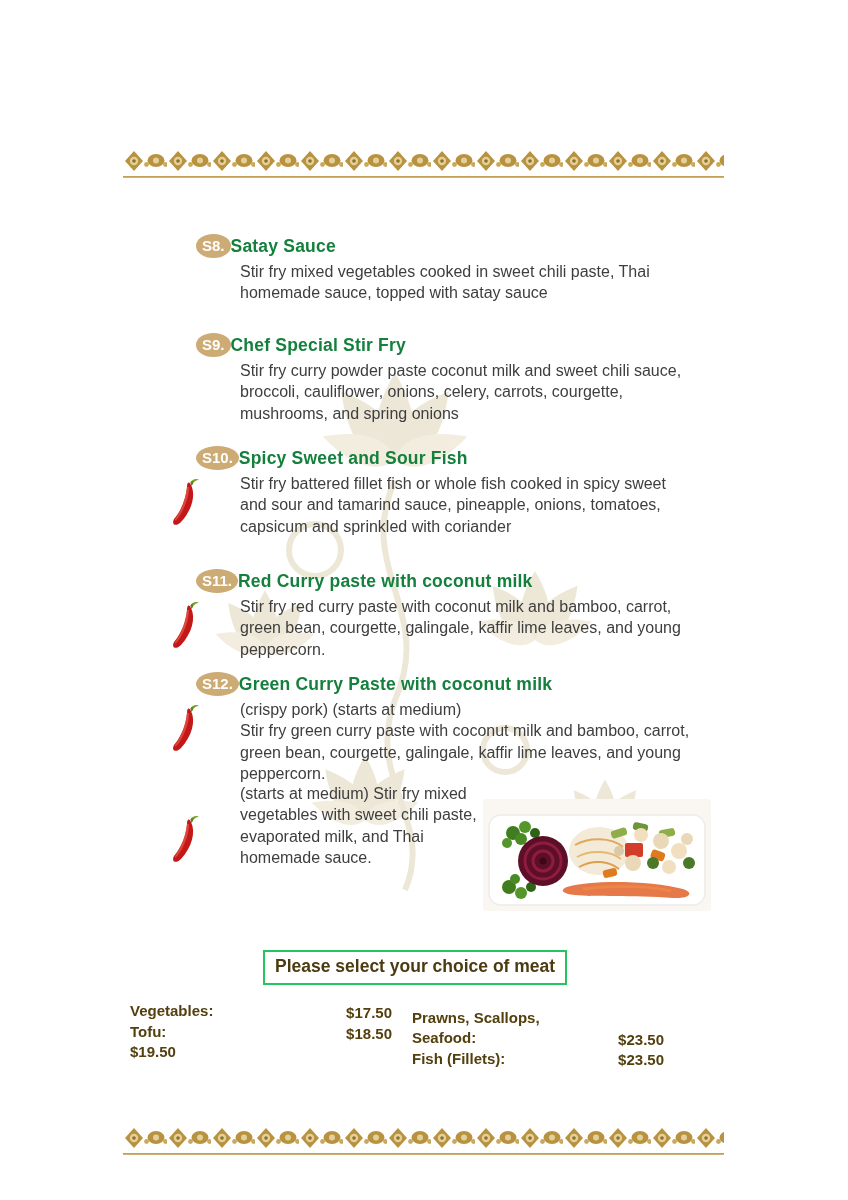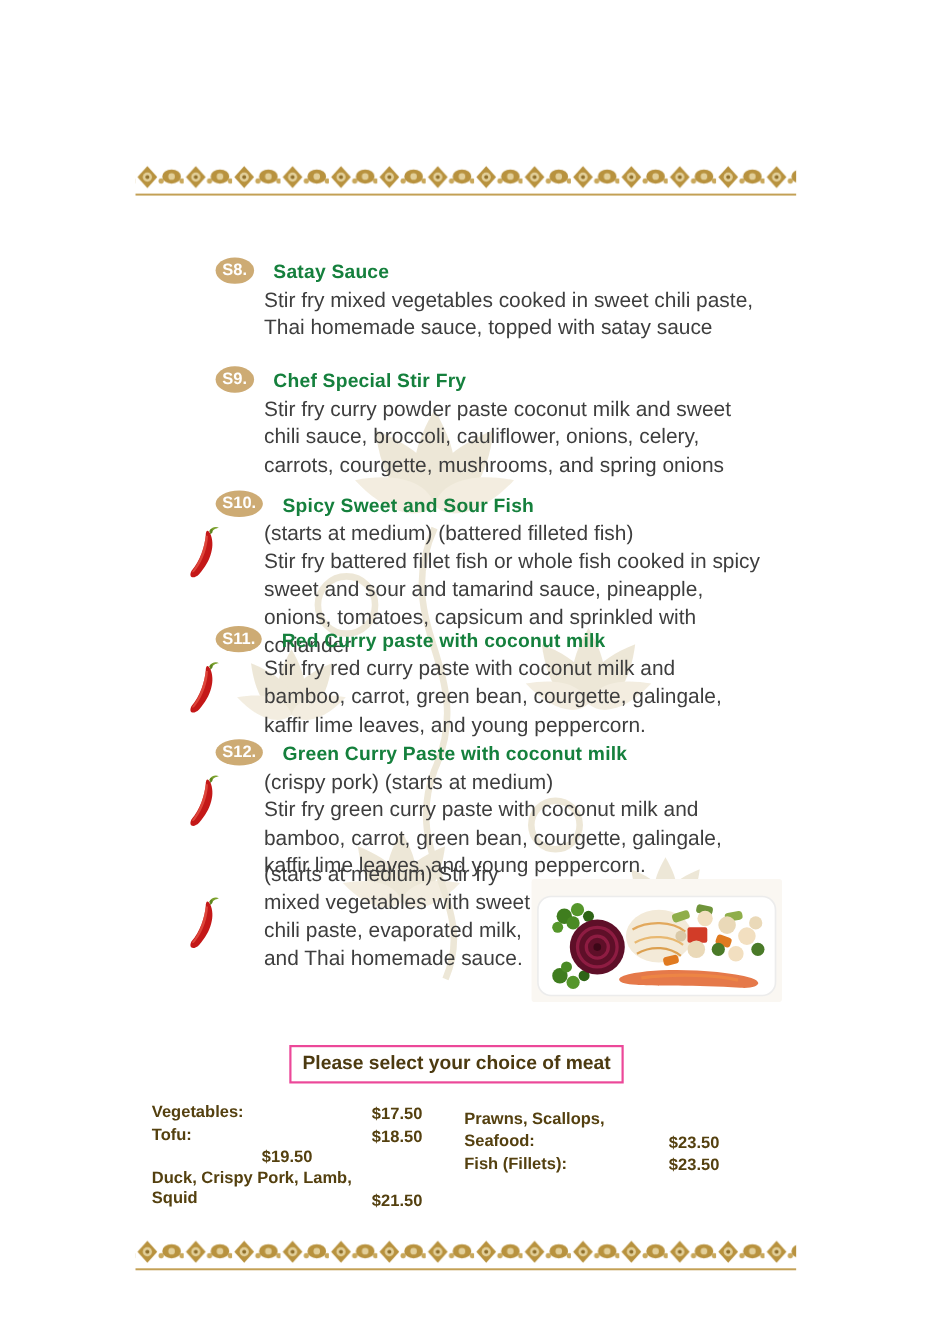--- a/index.html
+++ b/index.html
@@ -8,42 +8,42 @@
     font-family:"Liberation Sans","DejaVu Sans",sans-serif;
   }
   
   .border-band{position:absolute;left:123px;width:601px;height:30px;}
   .border-band.top{top:149px;}
   .border-band.bottom{top:1126px;}
   
   .watermark{position:absolute;left:205px;top:350px;width:490px;height:570px;opacity:.9;}
   
   .item{position:absolute;left:196px;width:480px;}
-  .item-head{display:flex;align-items:flex-end;gap:18px;margin-bottom:3px;}
+  .item-head{display:flex;align-items:center;gap:0;margin-bottom:3px;}
   .badge{
     display:inline-block;background:#cdab74;color:#ffffff;font-weight:bold;
     font-size:15px;padding:4px 6px 5px 6px;border-radius:50%;line-height:1;min-width:22px;text-align:center;
   }
   .title{font-size:17.5px;font-weight:bold;color:#15803d;letter-spacing:.2px;}
   .desc,.sub{
-    margin-left:44px;font-size:19px;color:#3e3e3e;line-height:1.34;width:452px;
+    margin-left:44px;font-size:16px;color:#3e3e3e;line-height:1.34;width:452px;
   }
   .item .chili{position:absolute;left:-26px;top:30px;width:30px;height:56px;}
   .item.narrow .desc{width:256px;}
   
   .photo{position:absolute;left:483px;top:799px;width:228px;height:112px;}
   
   .meat-box{
-    position:absolute;left:263px;top:950px;border:2px solid #ec4899;
+    position:absolute;left:263px;top:950px;border:2px solid #22c55e;
     padding:4px 10px 6px 10px;font-size:17.5px;font-weight:bold;color:#4c3a10;background:#ffffff;
   }
   
   .prices-left{position:absolute;left:130px;top:1001px;width:262px;}
   .prices-right{position:absolute;left:412px;top:1008px;width:252px;}
-  .price-row{display:flex;justify-content:center;align-items:flex-end;margin-bottom:1px;}
+  .price-row{display:flex;justify-content:space-between;align-items:flex-end;margin-bottom:1px;}
   .price-label{font-size:15px;font-weight:bold;color:#54400f;line-height:1.32;width:200px;}
   .prices-right .price-label{width:186px;}
   .price-value{font-size:15px;font-weight:bold;color:#54400f;text-align:right;white-space:nowrap;}
 </style>
 </head>
 <body>
 
 <div class="page">
 
   <svg class="watermark" viewBox="0 0 490 570">
@@ -102,21 +102,20 @@
     <svg class="chili" viewBox="0 0 30 56">
       <path d="M20,7 C22,3 27,2 29,4 C26,4 23,6 22,9 Z" fill="#7aa02c"></path>
       <path d="M21,6 C22,4 24,5 23,8 L21,10 Z" fill="#5c8420"></path>
       <path d="M21,9 C26,19 22,34 11,46 C6,51 1,49 4,43 C12,34 16,21 17,11 C17,6 19,5 21,9 Z" fill="#c41818"></path>
       <path d="M19,11 C19,20 15,33 8,42 C6,45 4,45 5,43 C12,34 16,21 17,11 Z" fill="#e85a4a" opacity=".7"></path>
     </svg>
     <div class="item-head">
       <span class="badge">S10.</span>
       <span class="title">Spicy Sweet and Sour Fish</span>
     </div>
-    <div class="sub">(starts at medium) (battered filleted fish)</div>
     <div class="desc">Stir fry battered fillet fish or whole fish cooked in spicy sweet and sour and tamarind sauce, pineapple, onions, tomatoes, capsicum and sprinkled with coriander</div>
   </div>
 
   <div class="item" style="top:569px">
     <svg class="chili" viewBox="0 0 30 56">
       <path d="M20,7 C22,3 27,2 29,4 C26,4 23,6 22,9 Z" fill="#7aa02c"></path>
       <path d="M21,6 C22,4 24,5 23,8 L21,10 Z" fill="#5c8420"></path>
       <path d="M21,9 C26,19 22,34 11,46 C6,51 1,49 4,43 C12,34 16,21 17,11 C17,6 19,5 21,9 Z" fill="#c41818"></path>
       <path d="M19,11 C19,20 15,33 8,42 C6,45 4,45 5,43 C12,34 16,21 17,11 Z" fill="#e85a4a" opacity=".7"></path>
     </svg>
@@ -211,24 +210,20 @@
       <span class="price-label">Vegetables:</span>
       <span class="price-value">$17.50</span>
     </div>
     <div class="price-row">
       <span class="price-label">Tofu:</span>
       <span class="price-value">$18.50</span>
     </div>
     <div class="price-row">
       <span class="price-value">$19.50</span>
     </div>
-    <div class="price-row">
-      <span class="price-label">Duck, Crispy Pork, Lamb, Squid</span>
-      <span class="price-value">$21.50</span>
-    </div>
   </div>
 
   <div class="prices-right">
     <div class="price-row">
       <span class="price-label">Prawns, Scallops, Seafood:</span>
       <span class="price-value">$23.50</span>
     </div>
     <div class="price-row">
       <span class="price-label">Fish (Fillets):</span>
       <span class="price-value">$23.50</span>

